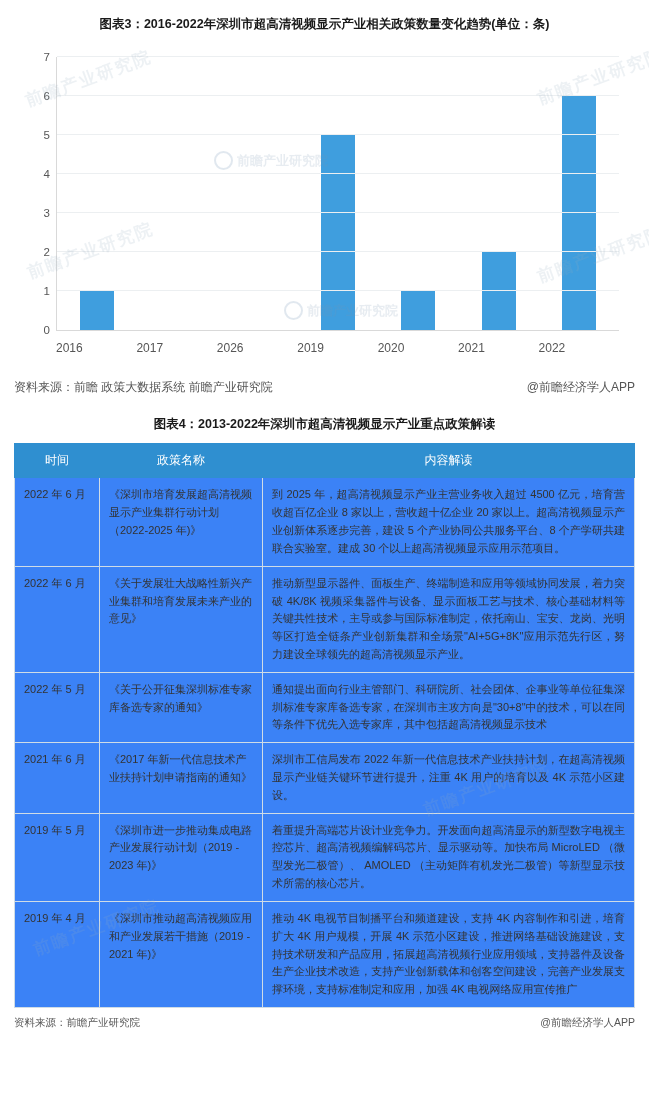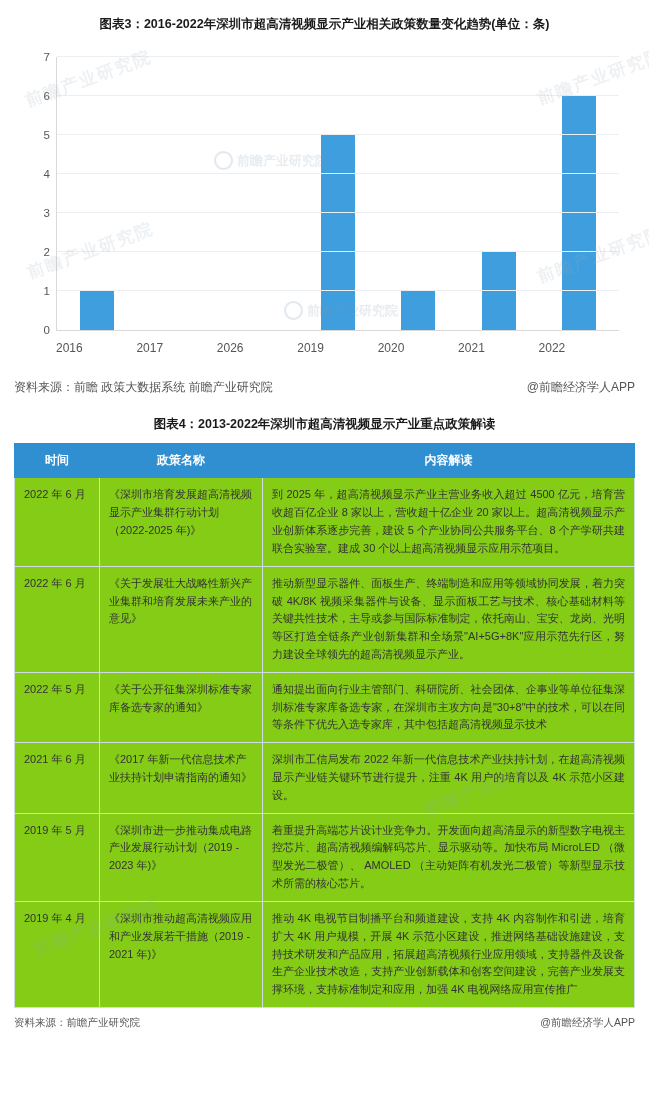--- a/index.html
+++ b/index.html
@@ -124,27 +124,27 @@
     border:1px solid #cfdce6;
     vertical-align:top;
     padding:8px 9px;
     font-size:11px;
     line-height:1.62;
   }
   thead th{
     background:#2f8fd0;
     color:#fff;
     font-size:12px;
-    font-weight:bold;
+    font-weight:normal;
     text-align:center;
     padding:7px 6px;
     border-color:#2f8fd0;
   }
   tbody td{
-    background:#84cc16;
+    background:#3b82f6;
     color:#333;
   }
   td.c-time{
     width:72px;
     text-align:left;
     color:#333;
   }
   td.c-policy{
     width:150px;
     color:#333;

